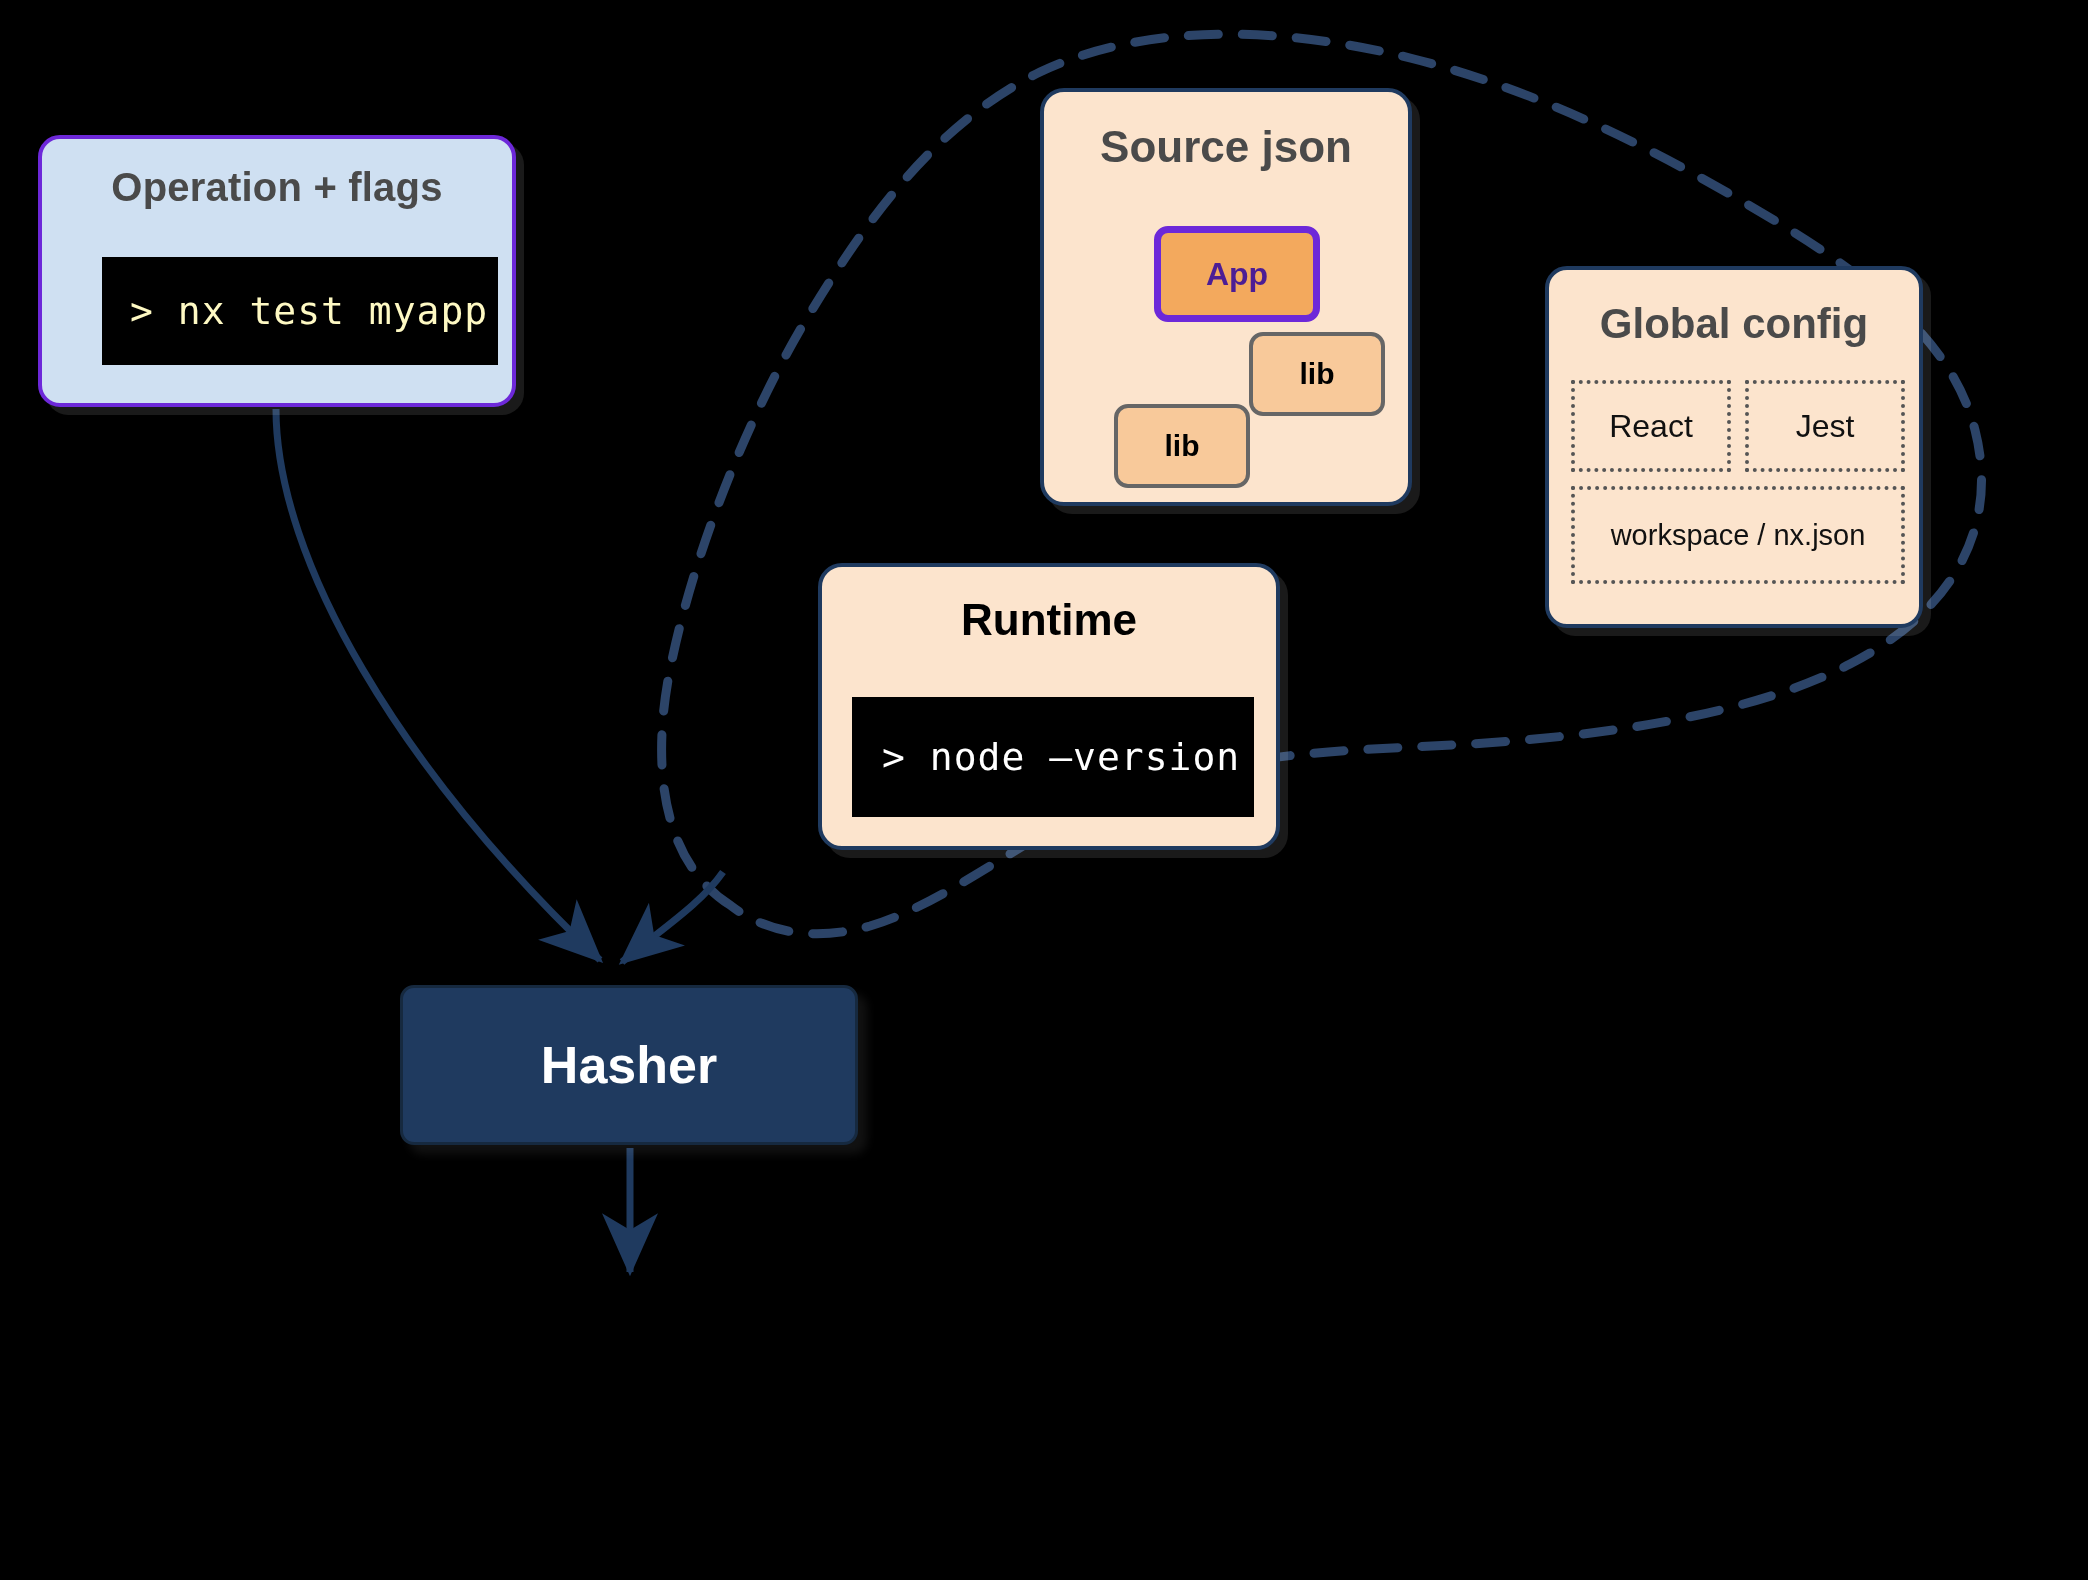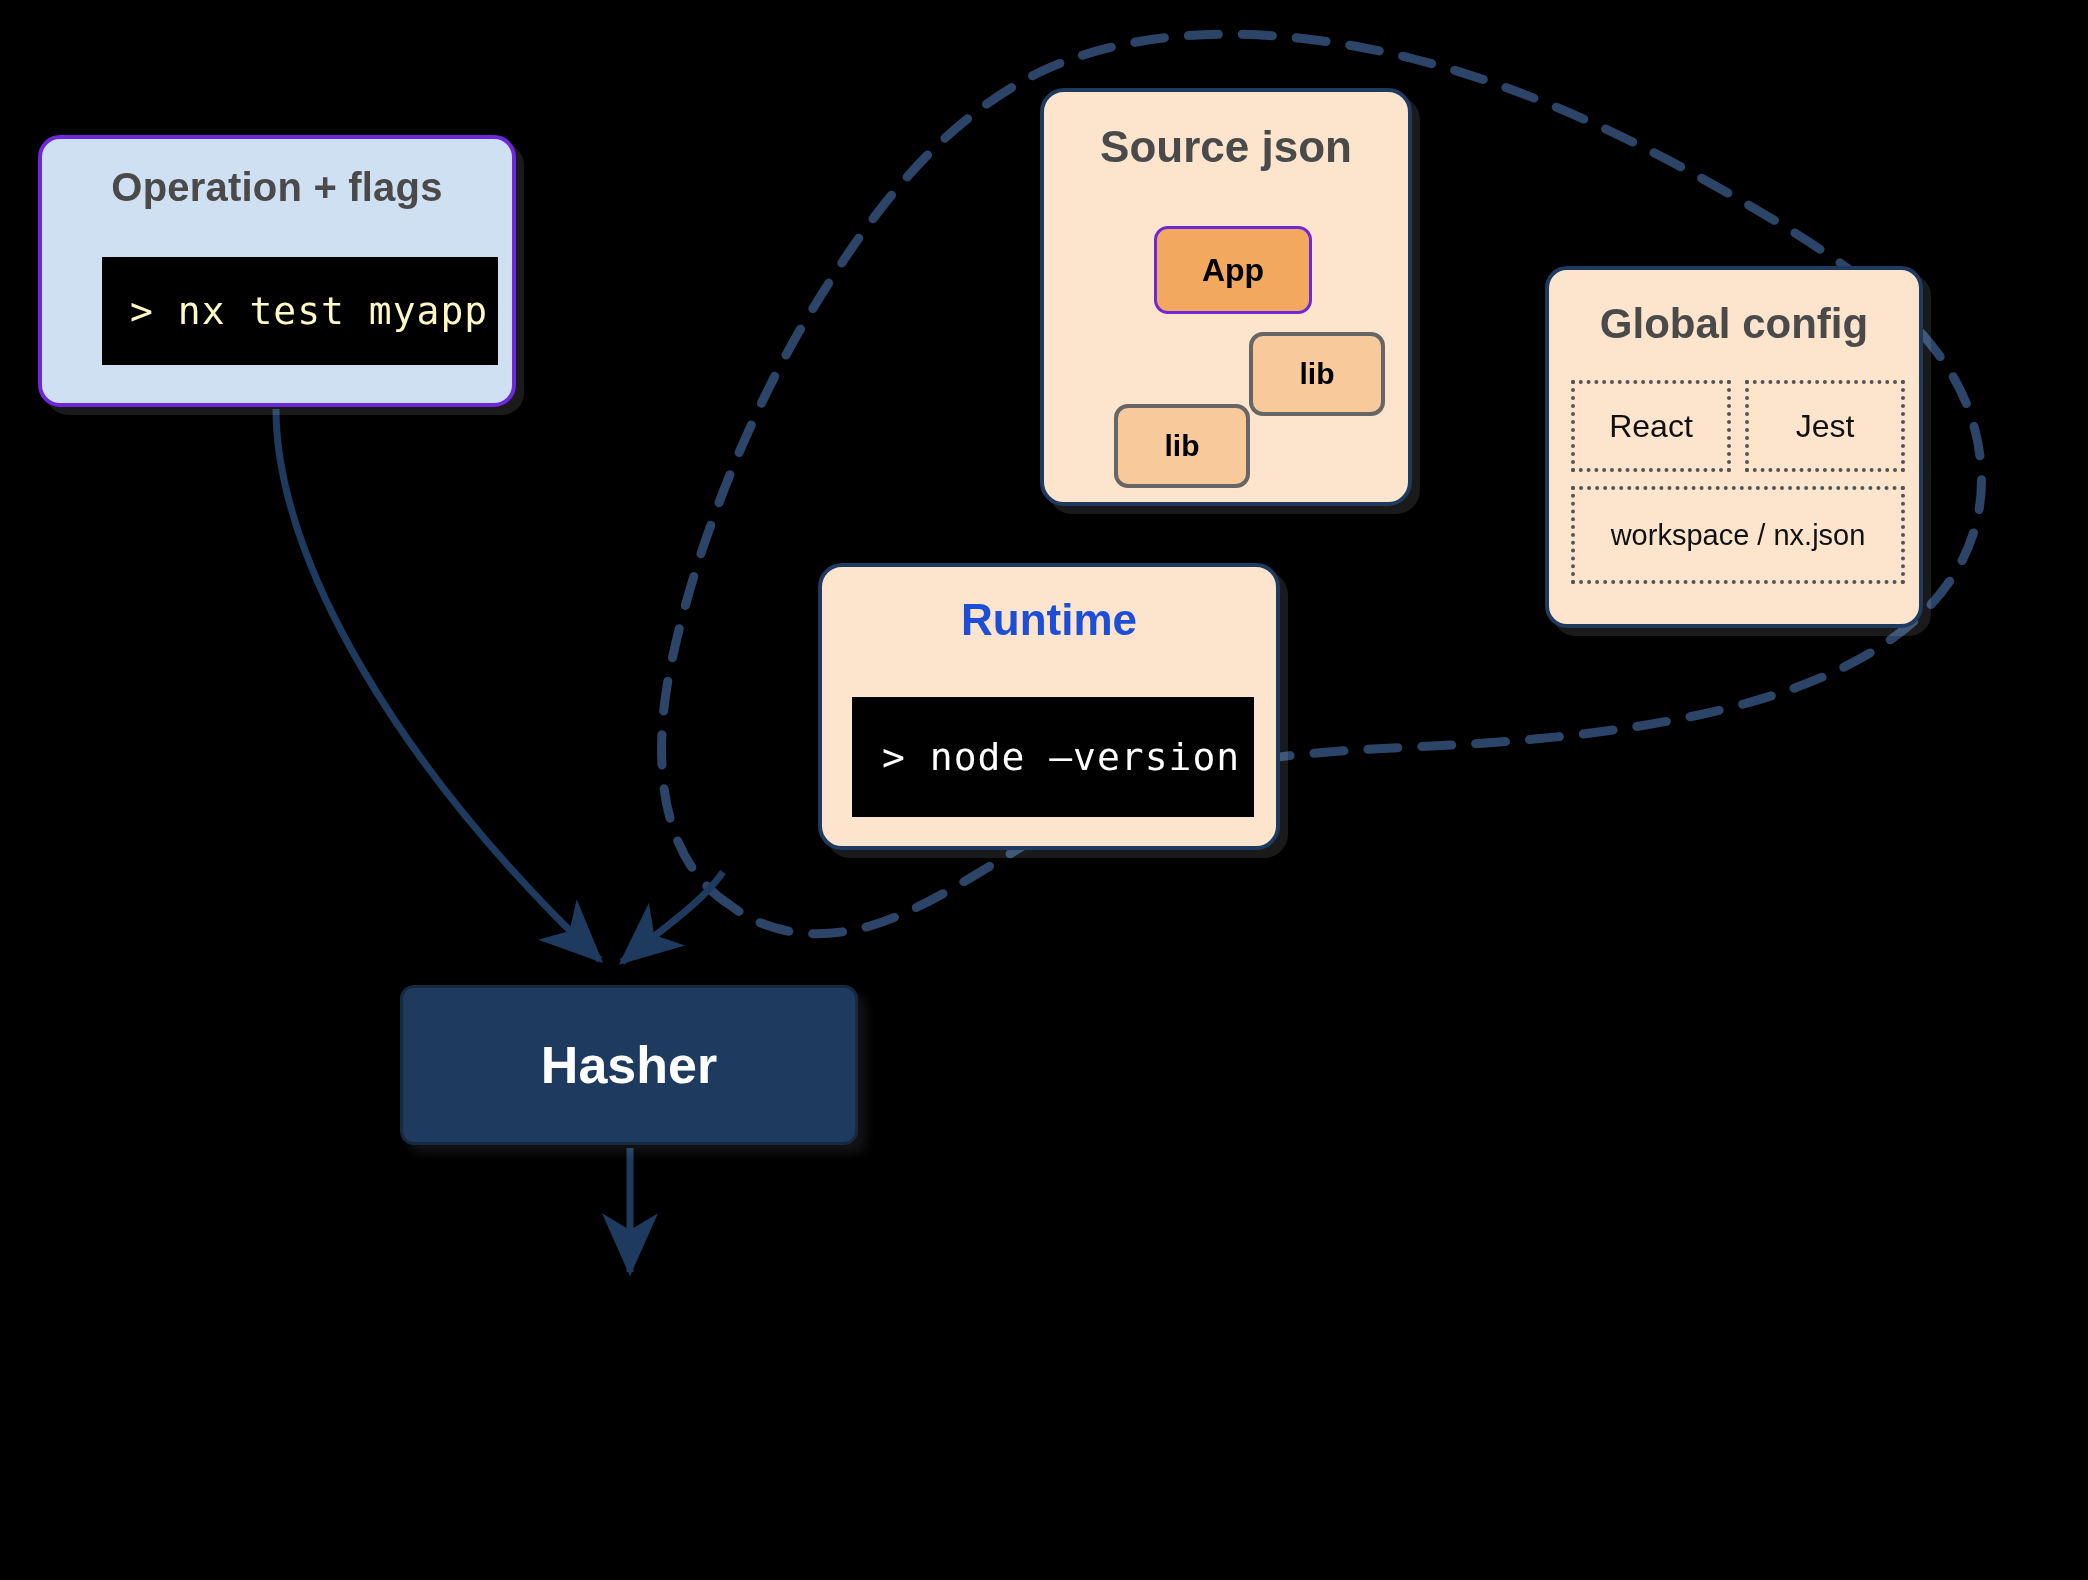--- a/index.html
+++ b/index.html
@@ -37,23 +37,23 @@
     left:1040px;top:88px;width:372px;height:418px;
     background:#FCE4CD;border:4px solid #1F3A5F;border-radius:24px;
     box-shadow:8px 8px 0 rgba(255,255,255,0.10);
   }
   #src-title{
     position:absolute;left:0;right:0;top:30px;text-align:center;
     font-size:44px;font-weight:600;color:#4a4a4a;
   }
   #app-node{
     position:absolute;left:110px;top:134px;width:152px;height:82px;
-    background:#F3A95D;border:3px solid #6d28d9;border-radius:14px;
+    background:#F3A95D;border:7px solid #6d28d9;border-radius:14px;
     display:flex;align-items:center;justify-content:center;
-    font-size:32px;font-weight:700;color:#000000;
+    font-size:32px;font-weight:700;color:#4c1d95;
   }
   #lib-right{
     position:absolute;left:205px;top:240px;width:128px;height:76px;
     background:#F8C99A;border:4px solid #666;border-radius:14px;
     display:flex;align-items:center;justify-content:center;
     font-size:30px;font-weight:700;color:#000;
   }
   #lib-left{
     position:absolute;left:70px;top:312px;width:128px;height:76px;
     background:#F8C99A;border:4px solid #666;border-radius:14px;
@@ -81,21 +81,21 @@
   #gc-ws{left:22px;top:216px;width:334px;height:98px;font-size:29px;}
 
   
   #rt-box{
     left:818px;top:563px;width:462px;height:287px;
     background:#FCE4CD;border:4px solid #1F3A5F;border-radius:24px;
     box-shadow:8px 8px 0 rgba(255,255,255,0.10);
   }
   #rt-title{
     position:absolute;left:0;right:0;top:28px;text-align:center;
-    font-size:44px;font-weight:600;color:#1d4ed8;
+    font-size:44px;font-weight:600;color:#000000;
   }
   #rt-term{
     position:absolute;left:30px;top:130px;width:402px;height:120px;
     background:#000;display:flex;align-items:center;
   }
   #rt-term span{
     color:#fff;font-family:"DejaVu Sans Mono","Liberation Mono",monospace;
     font-size:38px;padding-left:30px;letter-spacing:1px;white-space:nowrap;
   }
 

